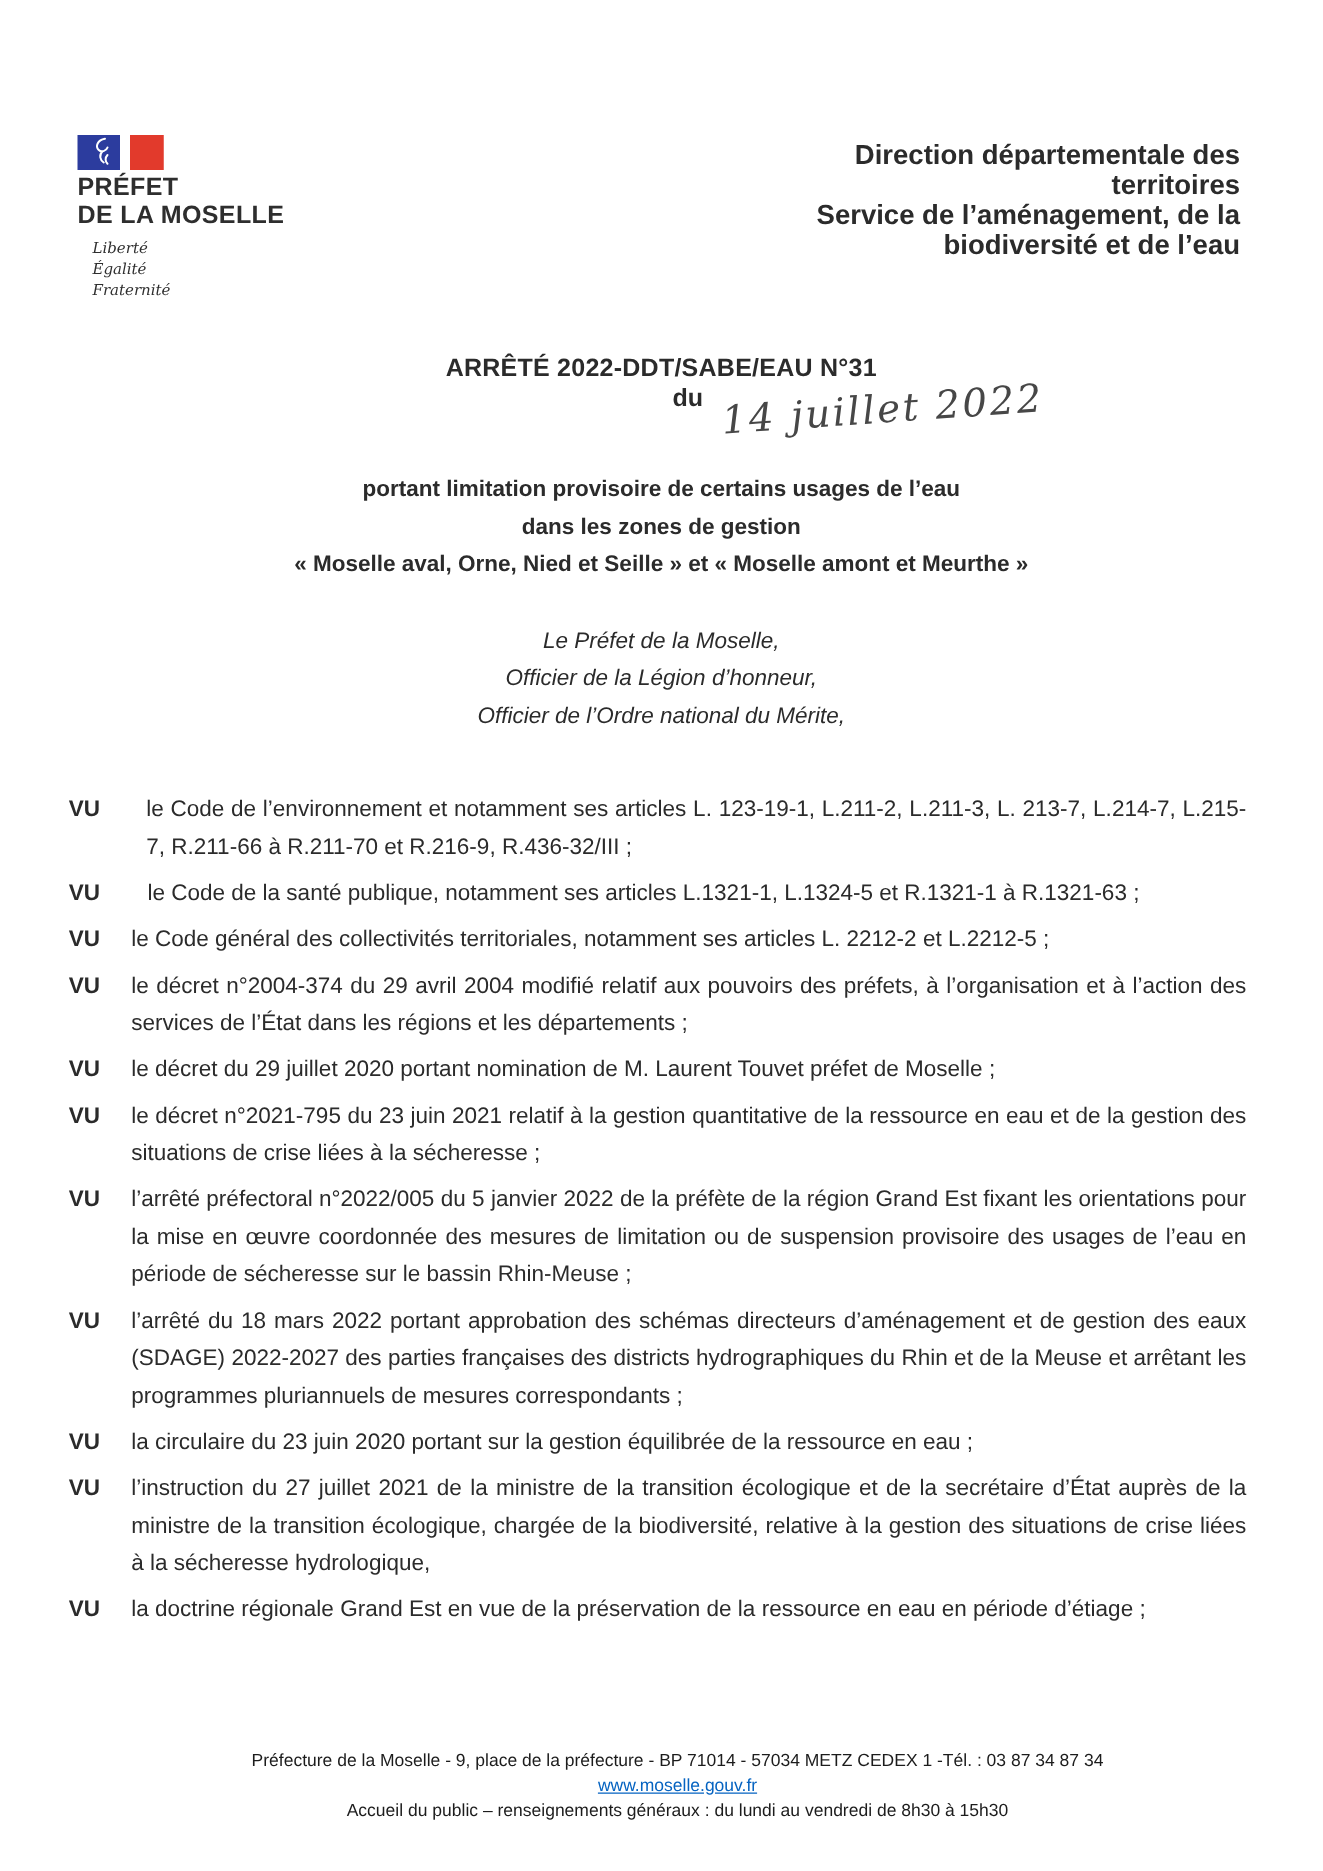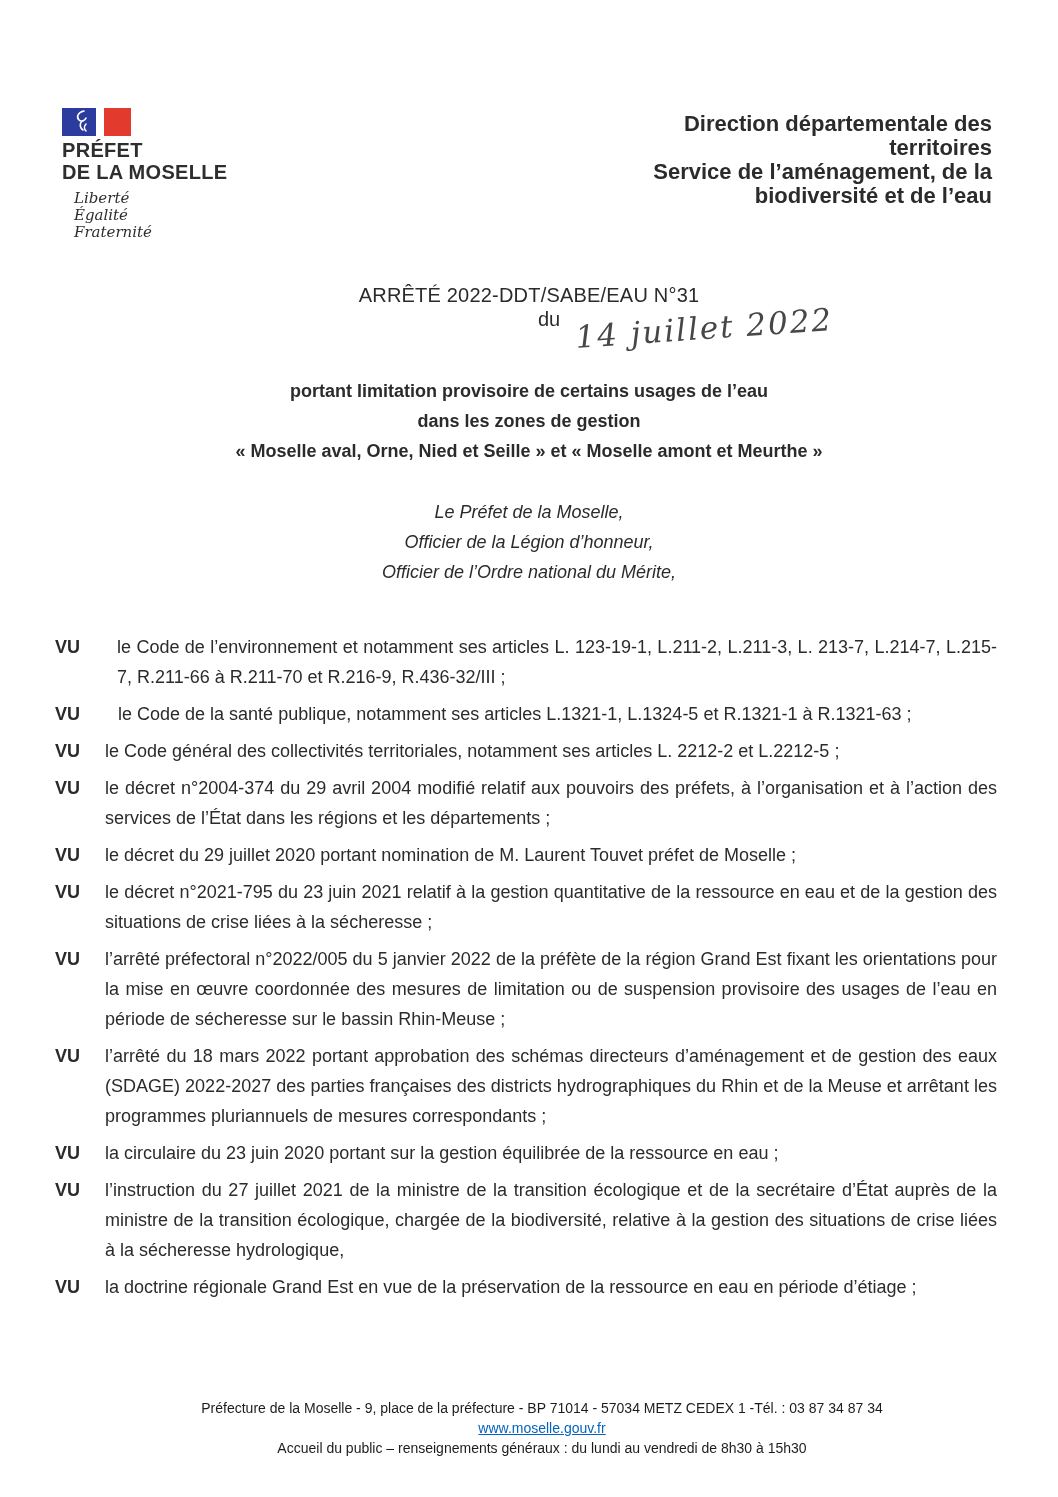--- a/index.html
+++ b/index.html
@@ -13,35 +13,35 @@
     overflow:hidden;
   }
 
   
   .logo{position:absolute;left:62px;top:108px;}
   .flag{display:flex;align-items:flex-start;height:28px;margin-bottom:3px;}
   .flag-blue{position:relative;width:34px;height:28px;}
   .flag-white{width:8px;height:28px;background:#ffffff;}
   .flag-red{width:27px;height:28px;}
   .logo-title{font-weight:bold;font-size:20px;line-height:22px;letter-spacing:.3px;color:#2e2e2e;}
-  .motto{margin-top:7px;margin-left:12px;font-family:"DejaVu Serif", serif;font-style:italic;font-size:15px;line-height:17px;color:#2e2e2e;}
+  .motto{margin-top:7px;margin-left:12px;font-family:"DejaVu Serif", serif;font-style:italic;font-size:12px;line-height:17px;color:#2e2e2e;}
 
   
   .direction{
     position:absolute;right:66px;top:112px;
     text-align:right;font-weight:bold;font-size:22px;line-height:24px;color:#2b2b2b;
   }
 
   
   .arrete-title{
     position:absolute;top:284px;left:0;width:100%;
-    text-align:center;font-weight:normal;font-size:20px;letter-spacing:.2px;color:#2b2b2b;
+    text-align:center;font-weight:bold;font-size:20px;letter-spacing:.2px;color:#2b2b2b;
   }
   .du-line{position:absolute;left:538px;top:308px;white-space:nowrap;}
-  .du-label{font-weight:normal;font-size:20px;color:#2b2b2b;vertical-align:top;}
+  .du-label{font-weight:bold;font-size:20px;color:#2b2b2b;vertical-align:top;}
   .handwritten{
     display:inline-block;
     font-family:"DejaVu Serif", serif;
     font-style:italic;
     font-size:31px;
     letter-spacing:2px;
     color:#474747;
     transform:rotate(-4deg) translateY(2px);
     margin-left:10px;
   }

